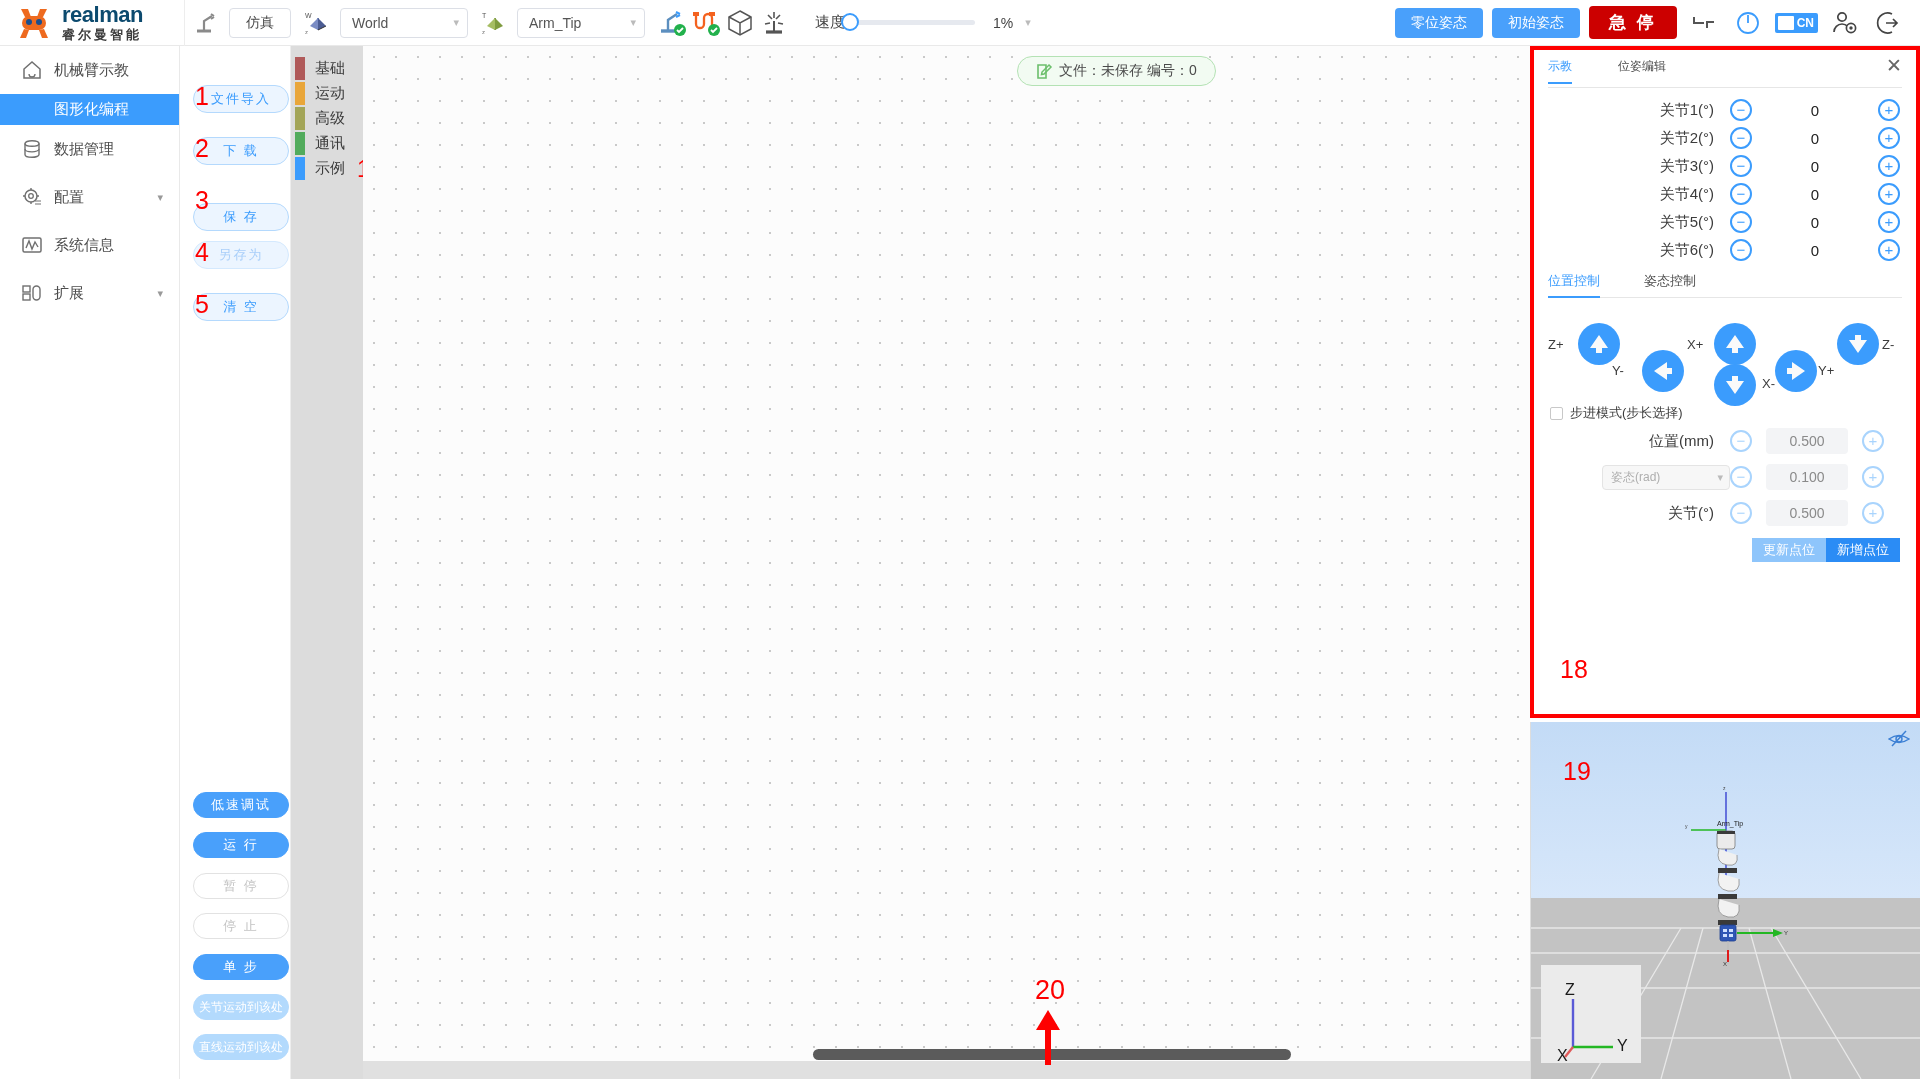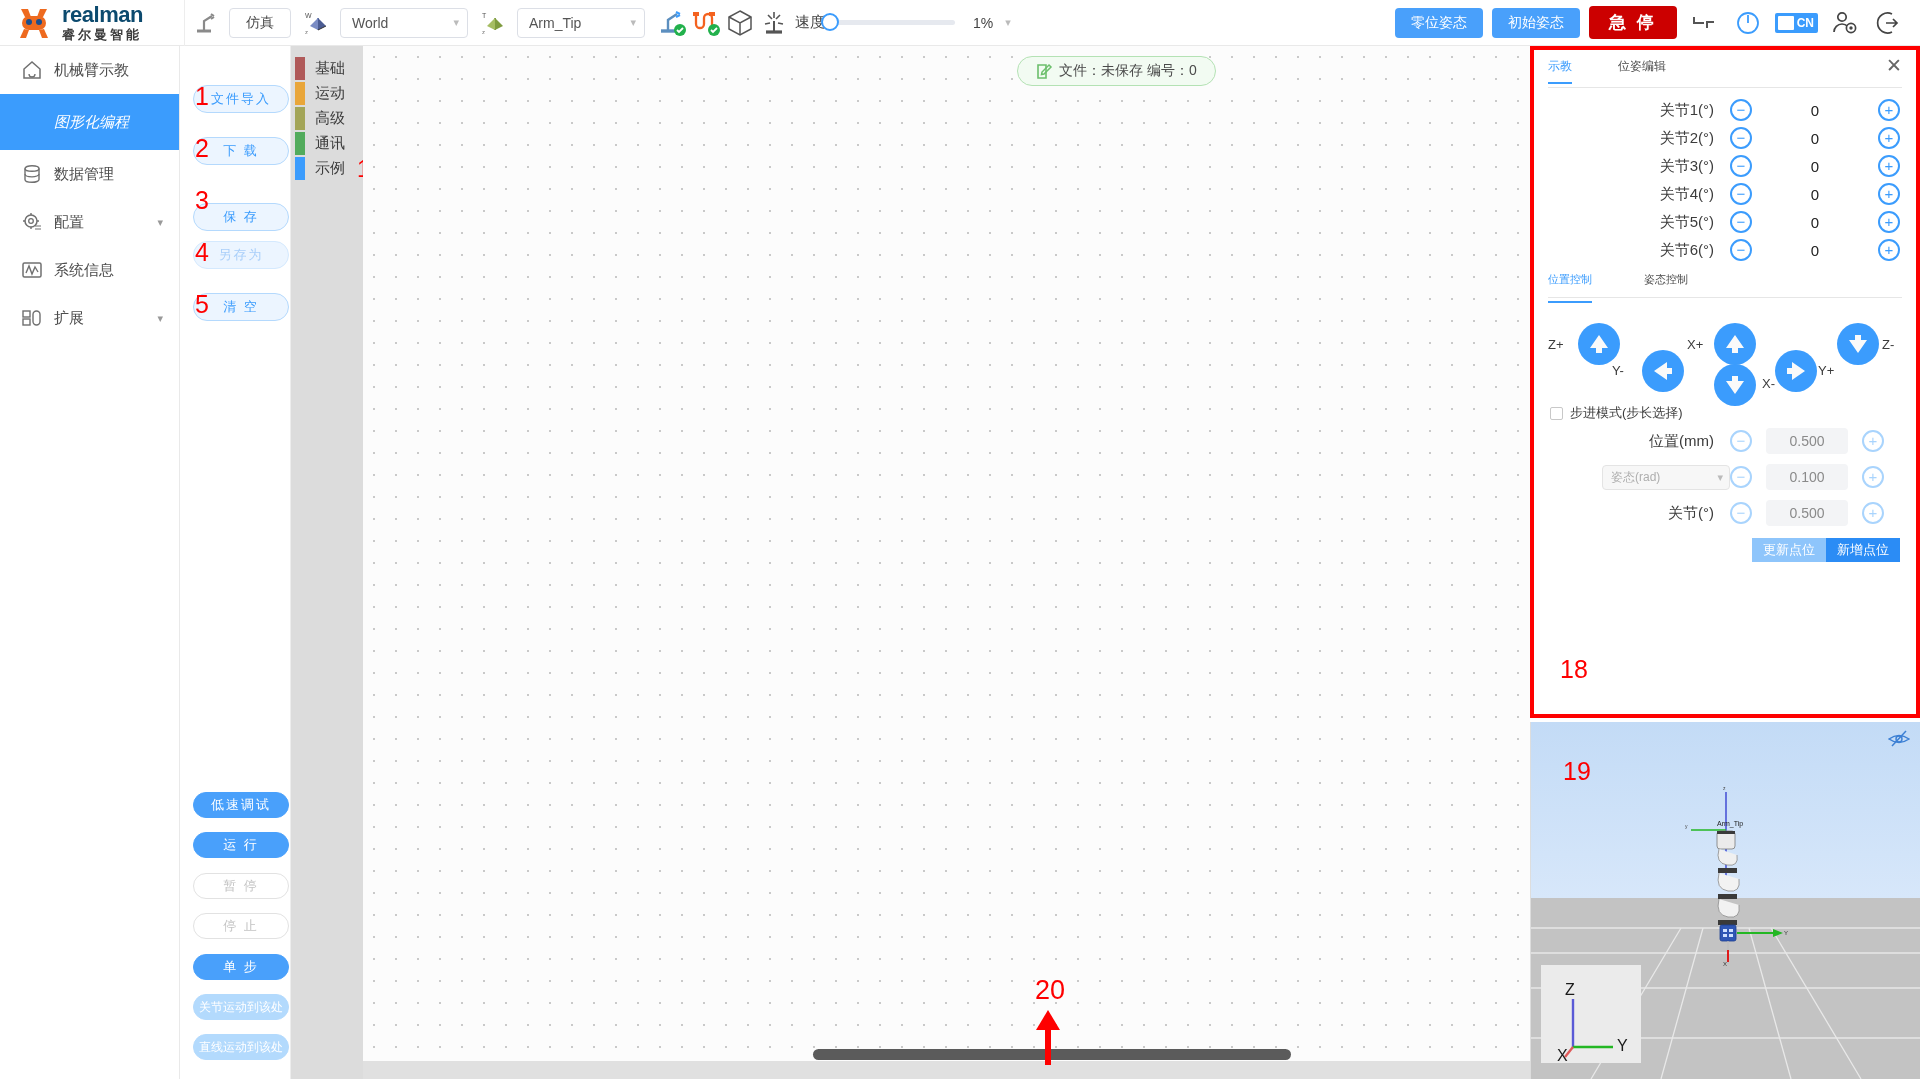--- a/index.html
+++ b/index.html
@@ -30,21 +30,21 @@
     background: #fff; color: #4a4a4a; font-size: 14px; display: flex; align-items: center; justify-content: center;
     cursor: pointer; margin-left: 6px;
   }
   .frame-group { display: flex; align-items: center; margin-left: 10px; }
   .sel {
     height: 30px; width: 128px; border: 1px solid #dcdfe6; border-radius: 4px; background: #fff;
     display: flex; align-items: center; justify-content: space-between; padding: 0 8px 0 11px;
     font-size: 14px; color: #555; margin-left: 5px; cursor: pointer;
   }
   .chev { color: #bbb; font-size: 11px; }
-  .speed-wrap { display: flex; align-items: center; margin-left: 4px; justify-content: space-between; }
+  .speed-wrap { display: flex; align-items: center; margin-left: 24px; justify-content: space-between; }
   .speed-label { font-size: 15px; color: #444; margin-right: 4px; }
   .slider-track { width: 126px; height: 5px; background: #e6e9ef; border-radius: 3px; position: relative; }
   .slider-knob {
     position: absolute; left: -8px; top: -7px; width: 18px; height: 18px; border-radius: 50%;
     background: #fff; border: 2px solid #3b9cfd; cursor: pointer;
   }
   .speed-val { font-size: 14px; color: #444; margin-left: 18px; }
   .topbar-right { margin-left: auto; display: flex; align-items: center; padding-right: 14px; }
   .pill {
     height: 30px; padding: 0 16px; border-radius: 4px; color: #fff; font-size: 14px;
@@ -64,21 +64,21 @@
   #leftnav {
     position: absolute; left: 0; top: 46px; width: 180px; height: 1033px;
     background: #fff; border-right: 1px solid #e9e9e9;
   }
   .nav-item {
     height: 48px; display: flex; align-items: center; padding-left: 20px;
     font-size: 15px; color: #4d4d4d; cursor: pointer; position: relative;
   }
   .nav-item .nicon { width: 24px; height: 22px; margin-right: 10px; display: flex; align-items: center; justify-content: center; }
   .nav-item .narrow { position: absolute; right: 16px; color: #999; font-size: 11px; }
-  .nav-sub { height: 56px; display: flex; align-items: center; padding-left: 54px; font-size: 15px; color: #4d4d4d; cursor: pointer; font-style: italic; }
+  .nav-sub { height: 31px; display: flex; align-items: center; padding-left: 54px; font-size: 15px; color: #4d4d4d; cursor: pointer; }
   .nav-sub.active { background: #3b9cfd; color: #fff; }
 
   
   #opscol {
     position: absolute; left: 180px; top: 46px; width: 111px; height: 1033px;
     background: #fff; border-right: 1px solid #ededed;
   }
   .ops-btn {
     position: absolute; left: 13px; width: 96px; height: 28px; border-radius: 14px;
     border: 1px solid #b4d9fd; background: #ecf5ff; color: #3b9cfd;
@@ -138,21 +138,21 @@
   .jlabel { width: 180px; text-align: right; font-size: 15px; color: #3c3c3c; padding-right: 16px; }
   .circ-btn {
     width: 22px; height: 22px; border-radius: 50%; border: 2px solid #3b9cfd; color: #3b9cfd;
     display: flex; align-items: center; justify-content: center; font-size: 15px; cursor: pointer;
     background: #fff; line-height: 0; flex: 0 0 22px;
   }
   .circ-btn.pale { border-color: #a9d4fd; color: #a9d4fd; }
   .jval { flex: 1; text-align: center; font-size: 15px; color: #222; }
 
   .tabbar2 { position: relative; height: 26px; border-bottom: 1px solid #e6e6e6; margin: 8px 14px 0 14px; }
-  .tab2 { position: absolute; top: 0; font-size: 11px; color: #4a4a4a; cursor: pointer; padding-bottom: 14px; }
+  .tab2 { position: absolute; top: 0; font-size: 13px; color: #4a4a4a; cursor: pointer; padding-bottom: 6px; }
   .tab2.active { color: #3b9cfd; border-bottom: 2px solid #3b9cfd; }
 
   #jogpad { position: relative; height: 96px; margin-top: 6px; }
   .jog {
     position: absolute; width: 42px; height: 42px; border-radius: 50%; background: #3b9cfd;
     display: flex; align-items: center; justify-content: center; cursor: pointer;
   }
   .jog svg { width: 24px; height: 24px; }
   .joglab { position: absolute; font-size: 13px; color: #3c3c3c; }
 

